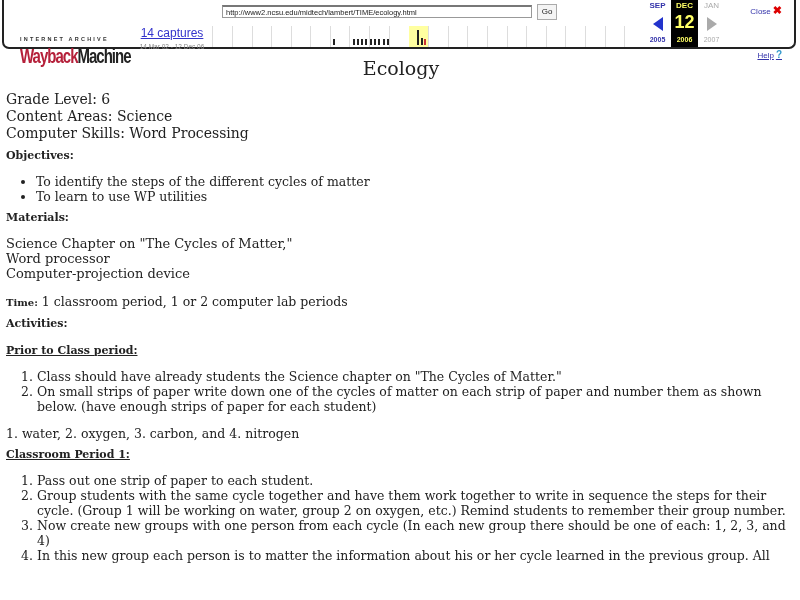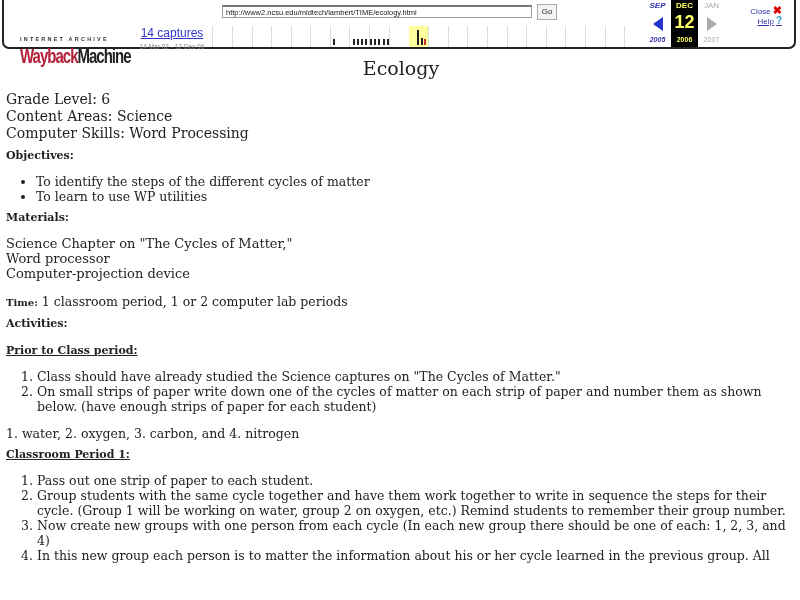--- a/index.html
+++ b/index.html
@@ -17,31 +17,31 @@
   #wm .captures .range { font-size:6.5px; color:#888; display:block; margin-top:3px; }
   #wm .url { position:absolute; left:218px; top:5px; width:310px; height:13px; border:1px solid #999; border-top:2px solid #777; box-sizing:border-box; font-size:7.5px; line-height:11px; padding-left:3px; color:#222; font-family:"Liberation Sans", sans-serif; overflow:hidden; white-space:nowrap; }
   #wm .go { position:absolute; left:533px; top:4px; width:20px; height:16px; border:1px solid #aaa; background:#f4f4f4; font-size:8px; line-height:14px; text-align:center; color:#222; box-sizing:border-box; }
   #wm .spark { position:absolute; left:208px; top:26px; width:425px; height:21px; }
   #wm .spark .yr { position:absolute; top:0; width:1px; height:21px; background:#ddd; }
   #wm .spark .hl { position:absolute; left:197px; top:0; width:19px; height:21px; background:#ffffa0; }
   #wm .spark .bar { position:absolute; bottom:2px; width:2px; background:#222; }
   #wm .spark .bar.red { background:#c33; }
   #wm .nav { position:absolute; left:640px; top:0; width:95px; height:47px; font-size:8px; font-weight:bold; }
   #wm .nav .col { position:absolute; top:0; width:27px; height:47px; text-align:center; }
-  #wm .nav .col.prev { left:0; color:#33a;font-style:italic; }
+  #wm .nav .col.prev { left:0; color:#33a; }
   #wm .nav .col.cur { left:27px; background:#000; color:#ff6; }
   #wm .nav .col.next { left:54px; color:#aaa; font-weight:normal; }
   #wm .nav .mon { position:absolute; top:1px; left:0; width:100%; }
   #wm .nav .day { position:absolute; top:12px; left:0; width:100%; font-size:18px; }
   #wm .nav .yrs { position:absolute; top:36px; left:0; width:100%; font-size:7px; }
   #wm .nav .arrow-l { position:absolute; top:17px; left:9px; width:0; height:0; border-top:7px solid transparent; border-bottom:7px solid transparent; border-right:10px solid #2233cc; }
   #wm .nav .arrow-r { position:absolute; top:17px; left:9px; width:0; height:0; border-top:7px solid transparent; border-bottom:7px solid transparent; border-left:10px solid #aaa; }
   #wm .close { position:absolute; right:12px; top:4px; font-size:8px; color:#33a; }
   #wm .close .x { color:#d00; font-weight:bold; text-decoration:none; font-size:11px; margin-left:2px; }
-  #wm .help { position:absolute; right:12px; top:15px; font-size:8px; color:#33a; text-decoration:underline; }
+  #wm .help { position:absolute; right:12px; top:49px; font-size:8px; color:#33a; text-decoration:underline; }
   #wm .help .q { color:#39c; font-weight:bold; text-decoration:none; font-size:10px; margin-left:2px; }
 
   
   #doc { position:absolute; left:6px; top:60px; width:790px; font-size:14px; line-height:17px; }
   h1 { font-weight:normal; font-size:19px; text-align:center; margin:0 0 14px 0; }
   .meta div { line-height:17px; }
   h3 { font-size:11px; font-weight:bold; margin:5px 0 10px 0; }
   h3.u { text-decoration:underline; }
   ul { margin:0; padding-left:30px; font-size:12.5px; line-height:15px; }
   ol { margin:0; padding-left:31px; font-size:12.5px; line-height:15px; }
@@ -149,21 +149,21 @@
     <div>Word processor</div>
     <div>Computer-projection device</div>
   </div>
 
   <p class="time"><b>Time:</b><span> 1 classroom period, 1 or 2 computer lab periods</span></p>
 
   <h3>Activities:</h3>
 
   <h3 class="u">Prior to Class period:</h3>
   <ol>
-    <li>Class should have already studied the Science captures on "The Cycles of Matter."</li>
+    <li>Class should have already students the Science chapter on "The Cycles of Matter."</li>
     <li>On small strips of paper write down one of the cycles of matter on each strip of paper and number them as shown below. (have enough strips of paper for each student)</li>
   </ol>
 
   <p class="water">1. water, 2. oxygen, 3. carbon, and 4. nitrogen</p>
 
   <h3 class="u">Classroom Period 1:</h3>
   <ol>
     <li>Pass out one strip of paper to each student.</li>
     <li>Group students with the same cycle together and have them work together to write in sequence the steps for their cycle. (Group 1 will be working on water, group 2 on oxygen, etc.) Remind students to remember their group number.</li>
     <li>Now create new groups with one person from each cycle (In each new group there should be one of each: 1, 2, 3, and 4)</li>

